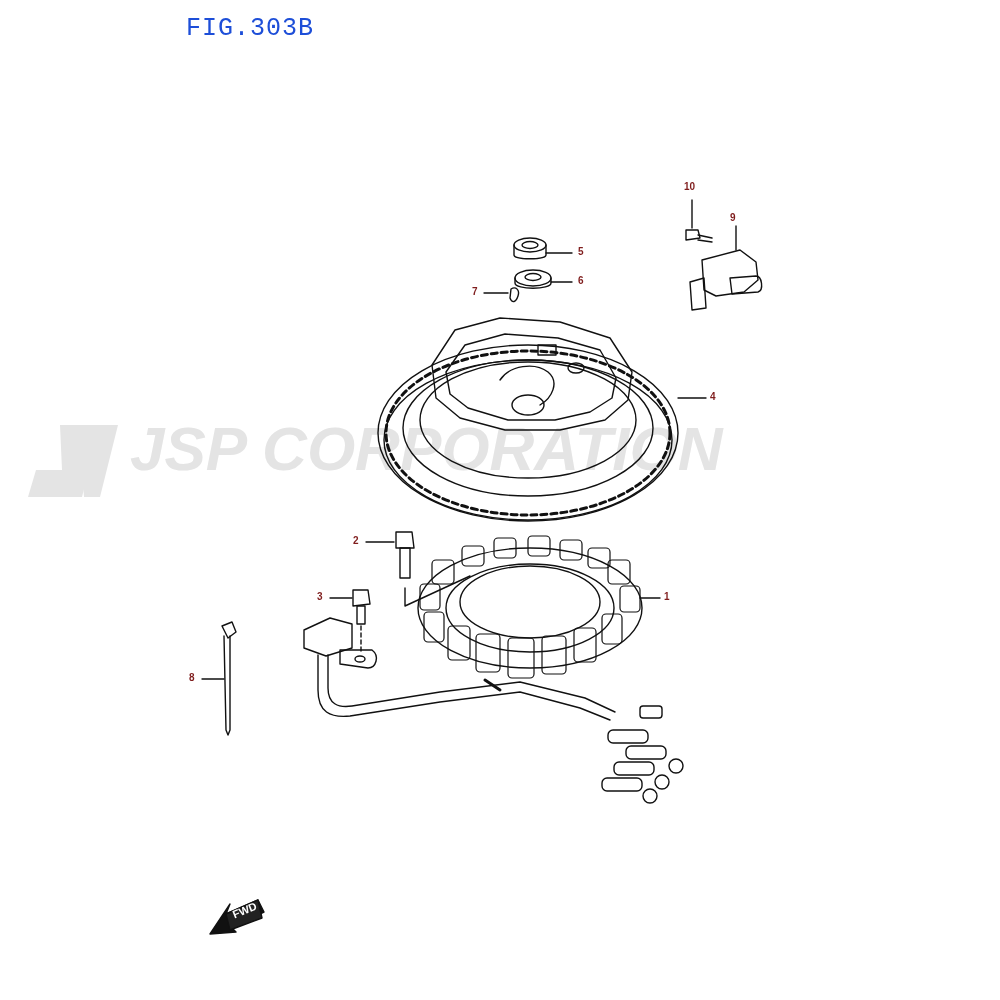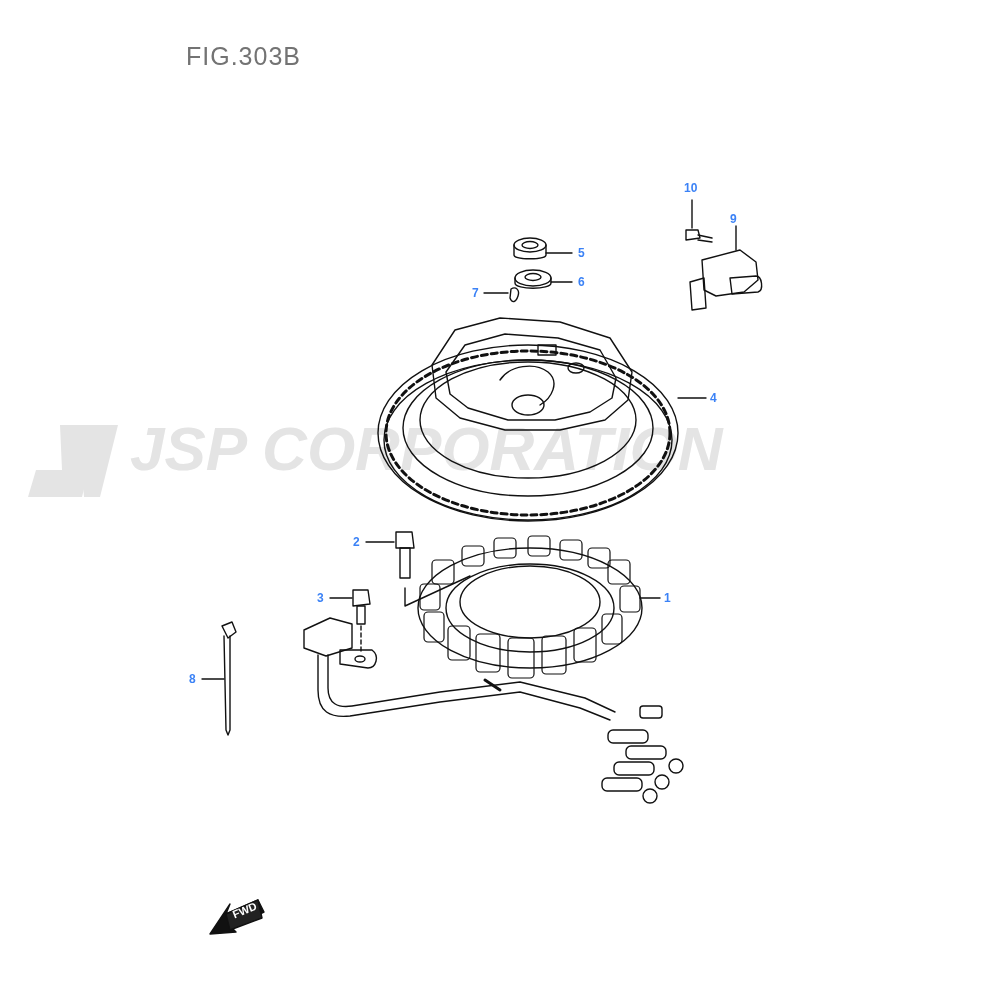--- a/index.html
+++ b/index.html
@@ -1,22 +1,22 @@
 <!DOCTYPE html>
 <html><head>
 <meta charset="utf-8">
 <style>
   html, body { margin: 0; padding: 0; background: #ffffff; }
   body { width: 1000px; height: 1000px; position: relative; overflow: hidden;
          font-family: "Liberation Sans", sans-serif; }
-  .fig-title { position: absolute; left: 186px; top: 14px; font-size: 25px; color: #737373;
-               letter-spacing: 1px; font-family: Liberation Sans, sans-serif; margin-top: 28px; }
+  .fig-title { position: absolute; left: 186px; top: 14px; font-size: 25px; color: #1d4ed8;
+               letter-spacing: 1px; font-family: Liberation Mono, monospace; }
   .watermark { position: absolute; left: 0; top: 0; width: 1000px; height: 1000px; pointer-events: none; }
   .diagram { position: absolute; left: 0; top: 0; width: 1000px; height: 1000px; }
-  .callout { position: absolute; font-size: 12px; font-weight: bold; color: #3b82f6;
+  .callout { position: absolute; font-size: 10px; font-weight: bold; color: #7f1d1d;
              font-family: "Liberation Sans", sans-serif; }
 </style>
 </head>
 <body>
 
 <div class="fig-title">FIG.303B</div>
 
 <svg class="watermark" viewBox="0 0 1000 1000">
   <g fill="#e4e4e4">
 

